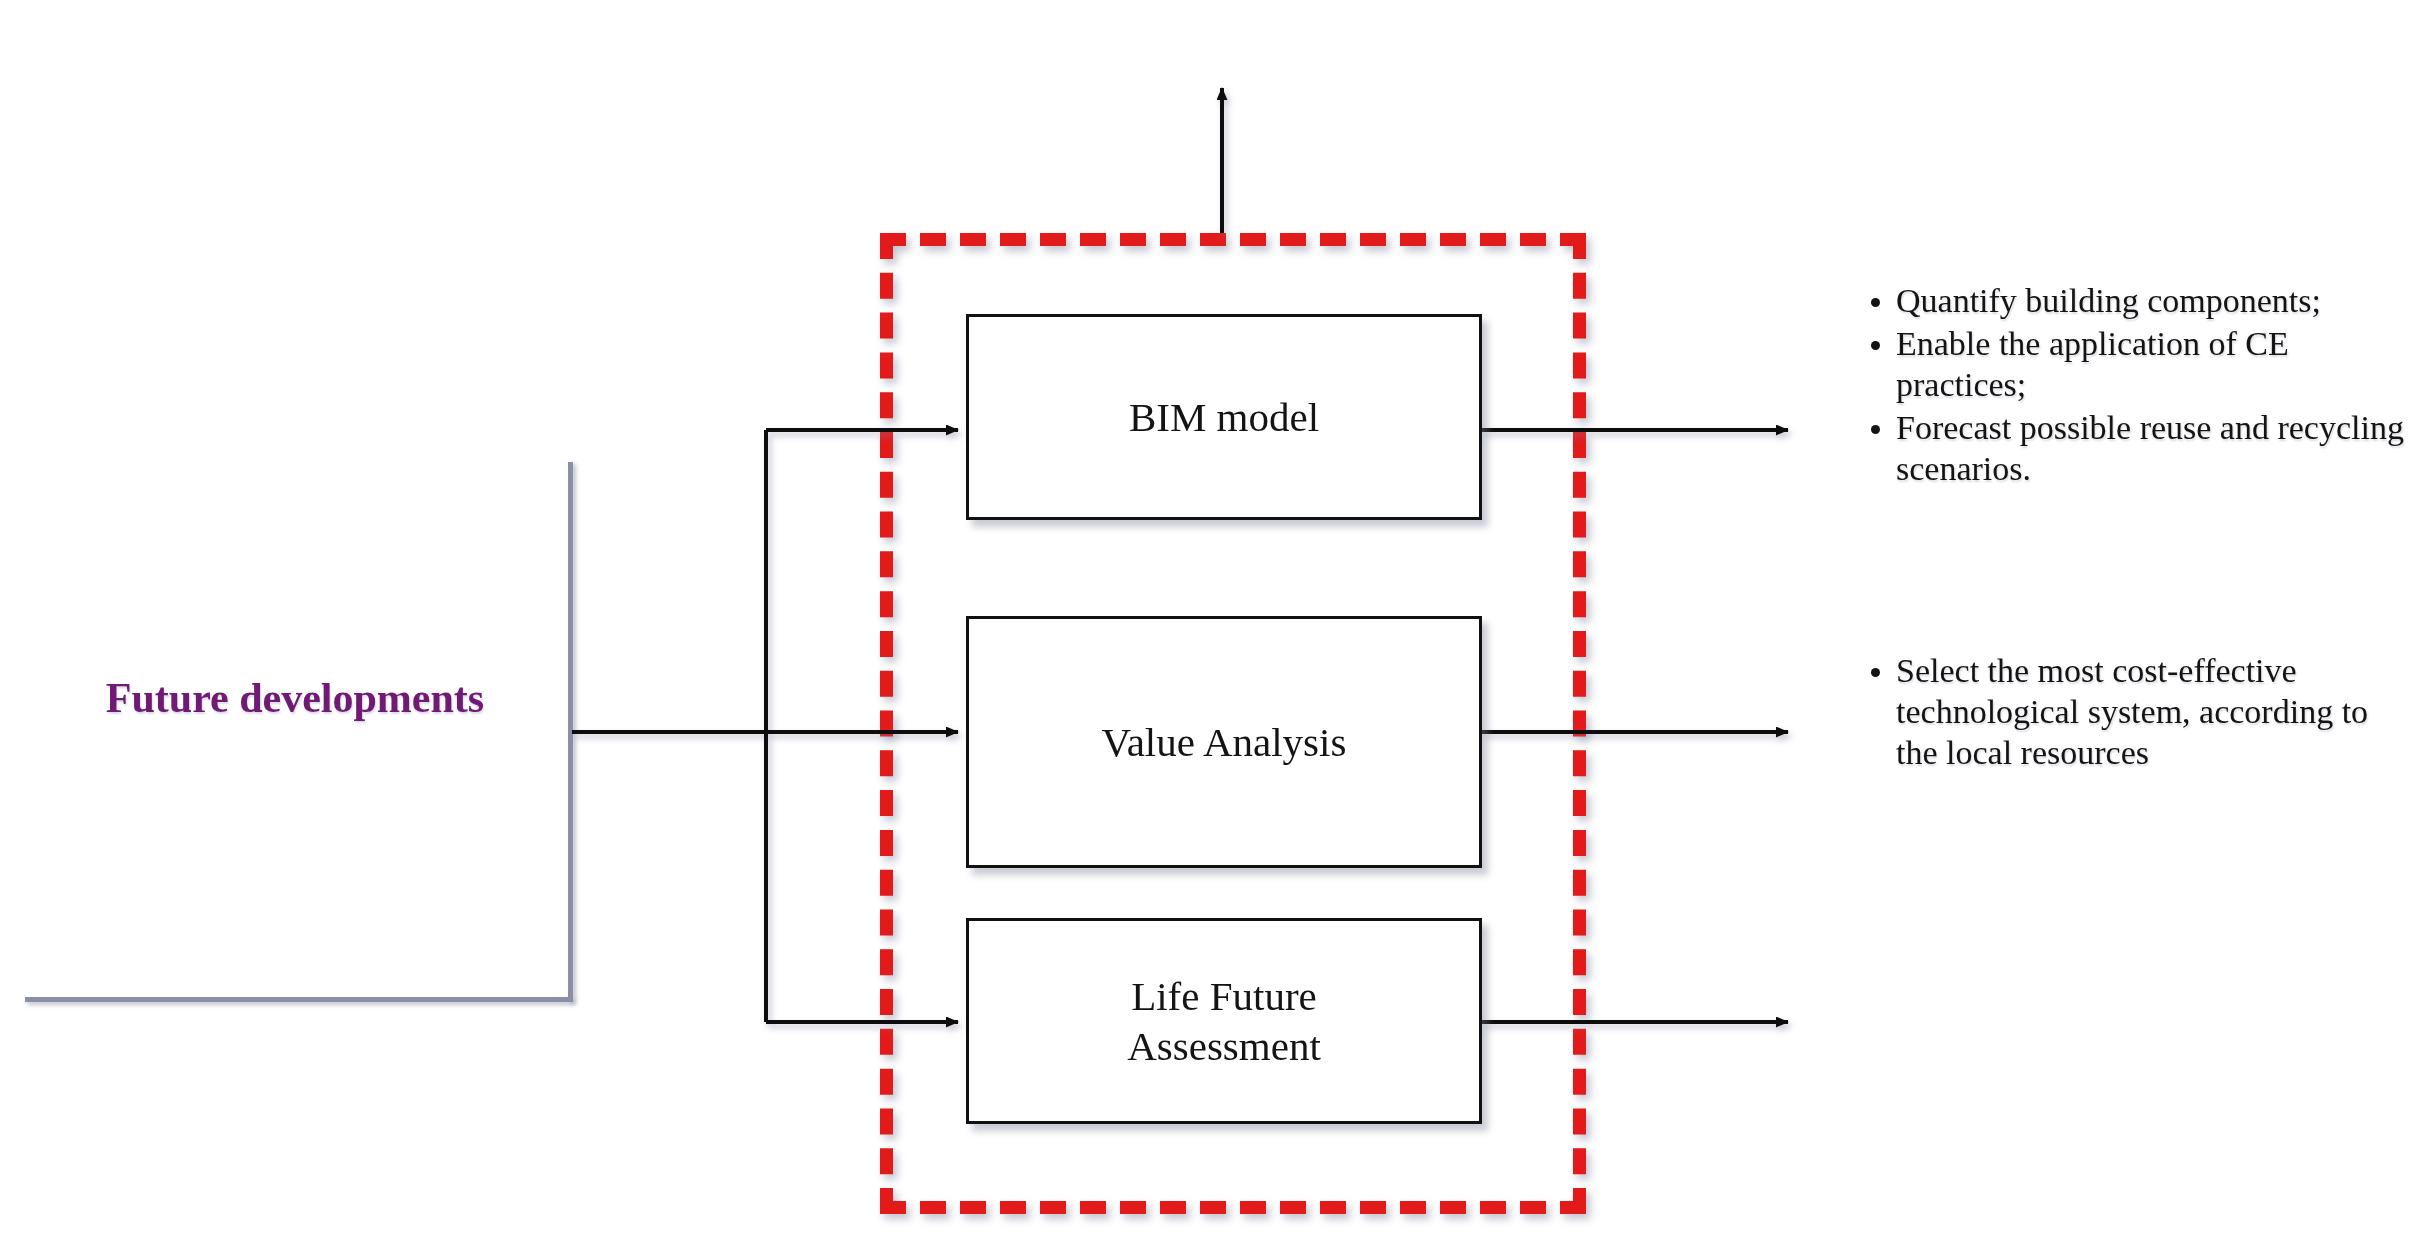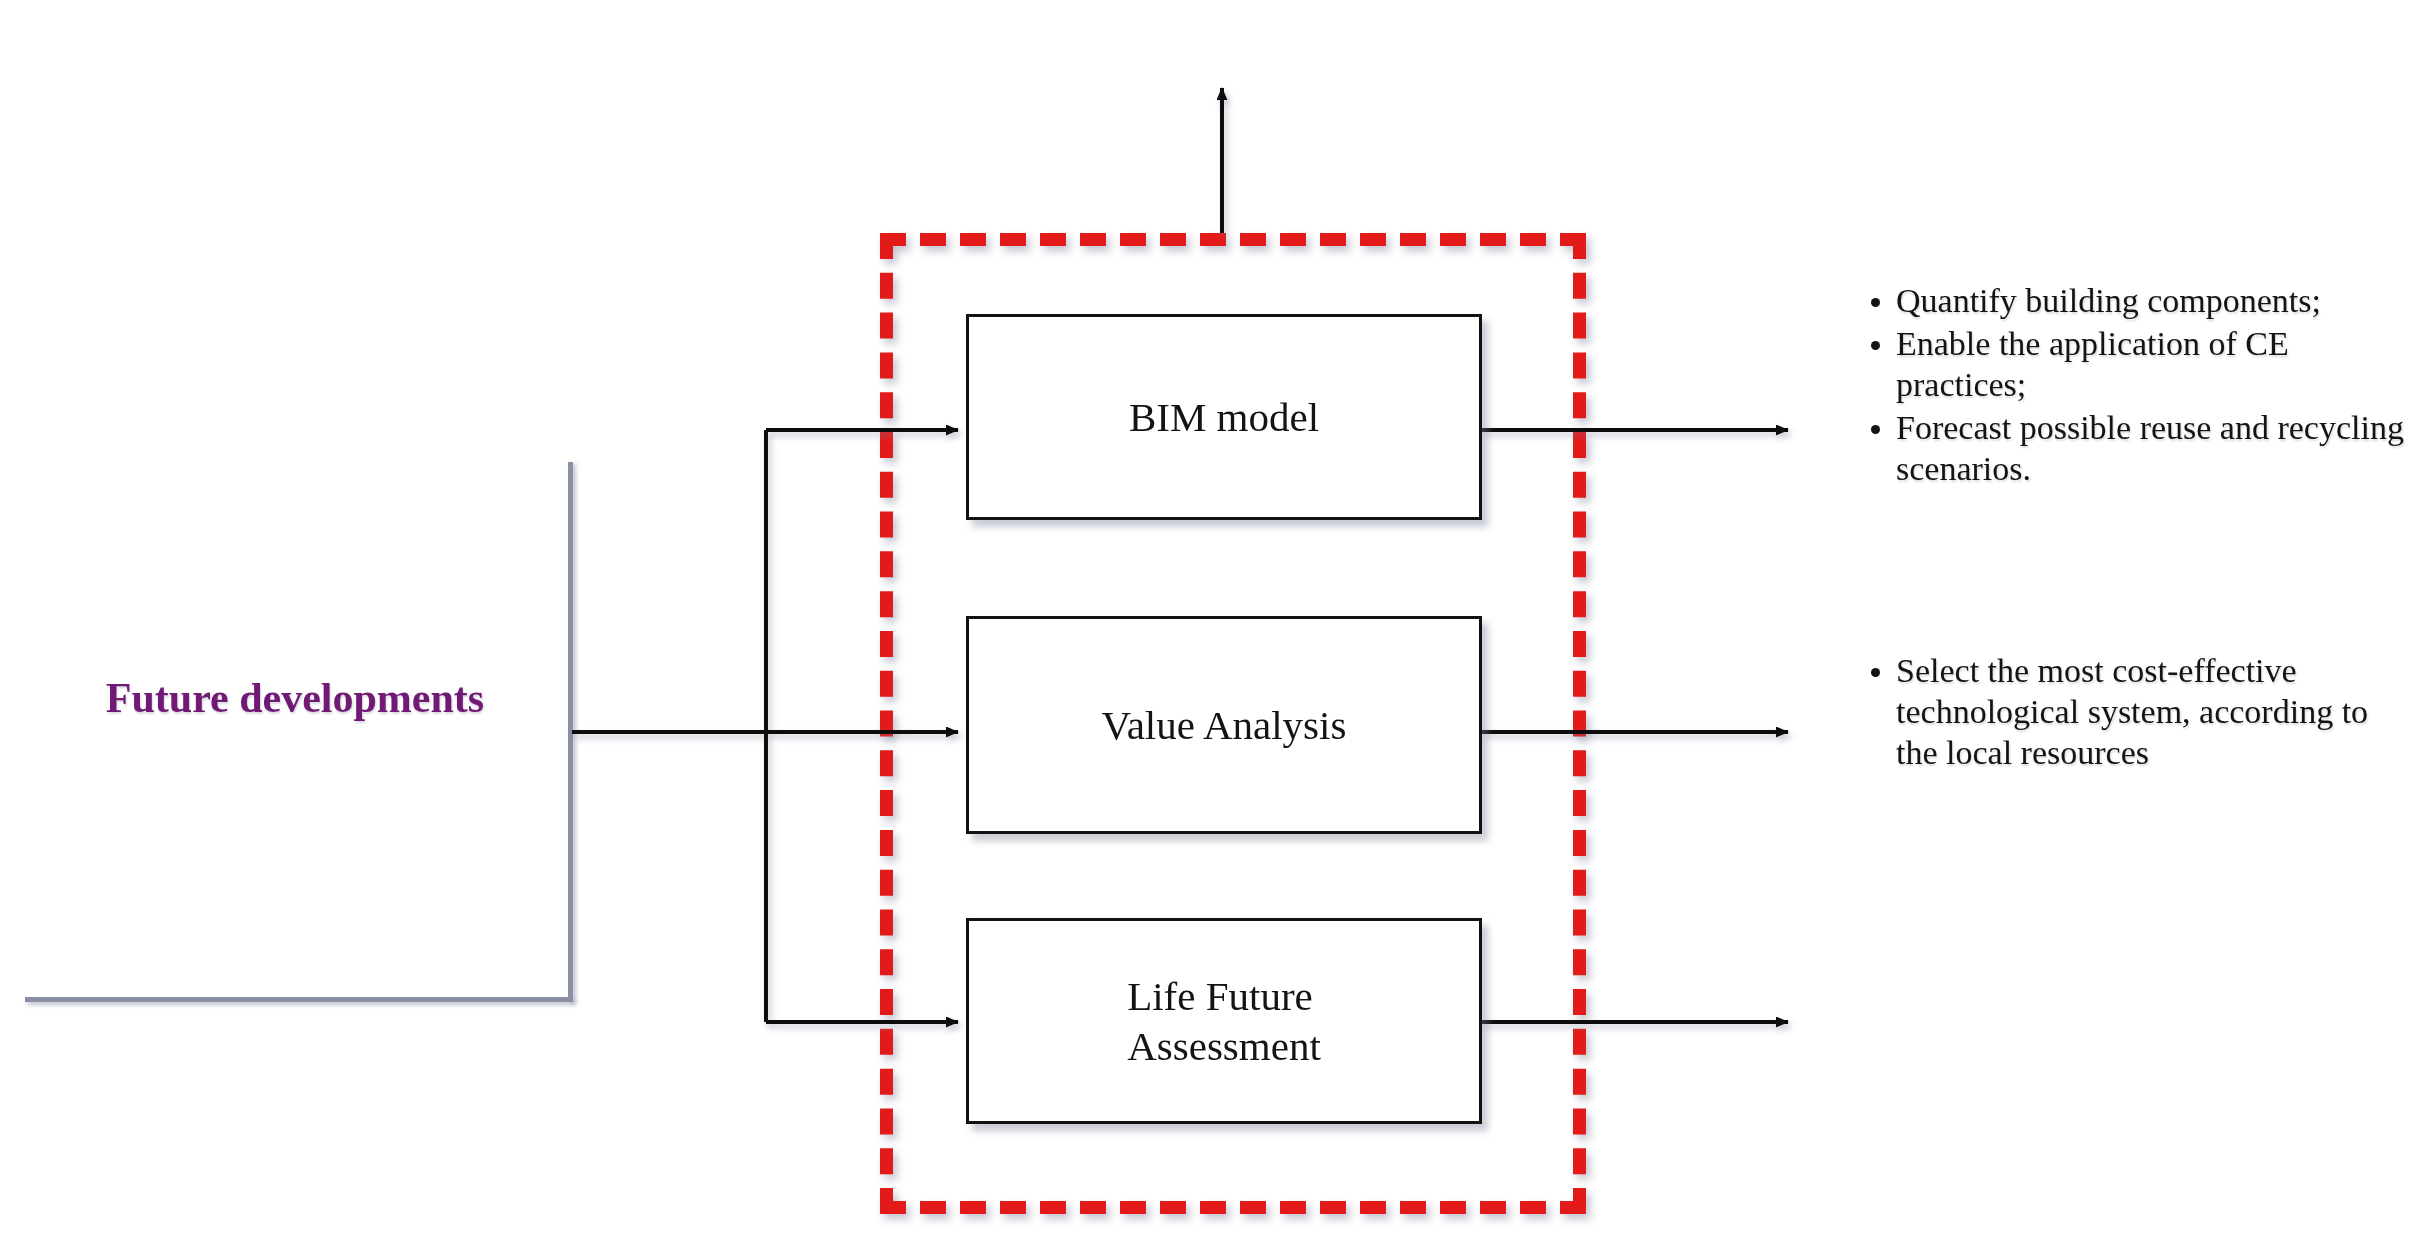--- a/index.html
+++ b/index.html
@@ -77,27 +77,27 @@
     position: absolute;
     left: 966px;
     width: 516px;
     box-sizing: border-box;
     border: 3px solid #111111;
     background: #ffffff;
     box-shadow: 6px 7px 7px rgba(120,124,150,0.40);
     display: flex;
     align-items: center;
     justify-content: center;
-    text-align: left;
+    text-align: center;
     font-size: 41px;
     line-height: 50px;
     color: #141414;
   }
   #box-bim  { top: 314px;  height: 206px; }
-  #box-va   { top: 616px;  height: 218px; }
+  #box-va   { top: 616px;  height: 252px; }
   #box-lca  { top: 918px;  height: 206px; }
 
   
   #wires {
     position: absolute;
     left: 0;
     top: 0;
     width: 2414px;
     height: 1252px;
     pointer-events: none;

